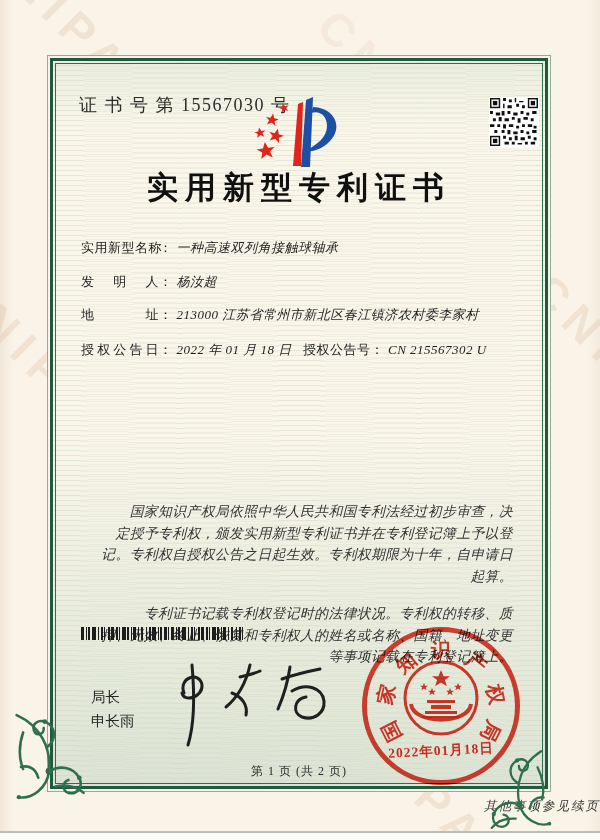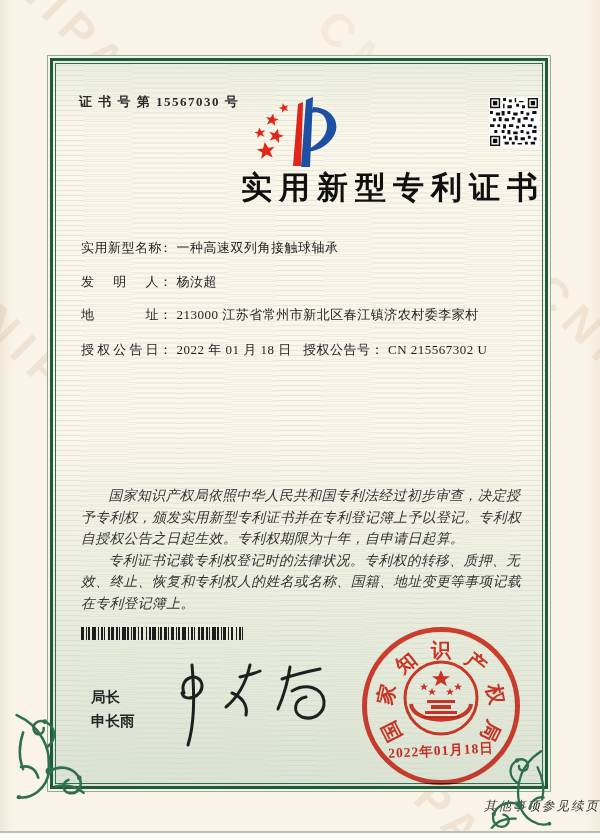--- a/index.html
+++ b/index.html
@@ -28,46 +28,46 @@
     background:
       linear-gradient(180deg,rgba(210,224,204,.40) 0,rgba(250,247,236,0) 9%,rgba(250,247,236,0) 52%,rgba(203,218,198,.42) 82%,rgba(196,212,194,.55) 100%),
       repeating-linear-gradient(1.2deg,rgba(122,152,122,.085) 0 1px,transparent 1px 5px),
       repeating-linear-gradient(-1.2deg,rgba(122,152,122,.085) 0 1px,transparent 1px 5px),
       #faf6ea;
   }
   .frame::before{
     content:""; position:absolute; inset:2px; border:1.5px solid #2f6f4f; pointer-events:none;
   }
   
-  .certno{position:absolute; left:26px; top:32px; font-size:13px; letter-spacing:1.5px; color:#2b2b2b;font-weight:bold;}
+  .certno{position:absolute; left:26px; top:32px; font-size:18px; letter-spacing:1.5px; color:#2b2b2b;}
   .logo{position:absolute; left:188px; top:32px;}
   .qr{position:absolute; left:436px; top:36px; background:#fff; padding:1px;}
   .title{
-    position:absolute; left:0; top:106px; width:100%; margin:0; text-align:right;
+    position:absolute; left:0; top:106px; width:100%; margin:0; text-align:center;
     font-size:31px; font-weight:700; letter-spacing:7px; color:#101010;
   }
   
   .fields{position:absolute; left:28px; top:178px; width:446px; font-size:13px; color:#1f1f1f;}
   .frow{margin-bottom:15.5px; white-space:nowrap; letter-spacing:.5px;}
   .lbl{display:inline-block; width:78px; text-align:justify; text-align-last:justify; vertical-align:bottom;}
   .colon{display:inline-block; margin-right:4px;}
-  .val{letter-spacing:.5px;}
+  .val{letter-spacing:.5px;font-style:italic;}
   .frow-last{position:relative; margin-top:17px;}
   .grant-no{position:absolute; left:222px; top:0; white-space:nowrap;}
   
   .legal{
     position:absolute; left:28px; top:424px; width:448px;
     font-style:italic; font-size:13.8px; line-height:21.5px; color:#333; letter-spacing:.4px;
   }
-  .legal p{margin:0; text-indent:2em;}
+  .legal p{margin:16px; text-indent:2em;text-align:right;}
   
   .barcode{position:absolute; left:28px; top:566px;}
   .signer{
     position:absolute; left:38px; top:624px; line-height:24px; font-size:14.5px;
-    font-family:"Liberation Sans","DejaVu Sans",sans-serif; font-weight:700; color:#262626;
+    font-family:"Liberation Sans","DejaVu Sans",sans-serif; font-weight:400; color:#262626;
   }
   .sig{position:absolute; left:95px; top:596px;}
   
   .seal{
     position:absolute; left:309px; top:566px; width:148px; height:148px;
     border:5px solid rgba(222,41,26,.88); border-radius:50%;
     mix-blend-mode:multiply; z-index:3;
   }
   .seal-char{
     position:absolute; left:50%; top:50%; width:22px; height:22px; margin:-11px 0 0 -11px;
@@ -220,20 +220,21 @@
           <rect x="-14" y="2" width="28" height="3"></rect>
           <rect x="-10" y="7" width="20" height="4"></rect>
           <rect x="-16" y="13" width="32" height="3"></rect>
           <rect x="-19" y="18" width="38" height="2"></rect>
         </g>
         <path d="M-30 6 C-28 27, 28 27, 30 6" fill="none" stroke="rgba(222,41,26,.9)" stroke-width="4"></path>
       </svg>
       <span class="seal-date">2022年01月18日</span>
     </div>
 
+    <div class="pagenum">第 1 页 (共 2 页)</div>
   </div>
 
   <svg class="flourish fl-left" width="108" height="112" viewBox="0 0 100 100">
     <g fill="none" stroke="#2e6f4e" stroke-width="2.4" stroke-linecap="round">
       <path d="M8 14 C 30 24, 40 44, 38 66 C 36 82, 22 92, 10 90"></path>
       <path d="M38 66 C 48 60, 60 62, 66 72 C 70 80, 64 88, 56 86 C 50 84, 50 76, 56 74"></path>
       <path d="M36 44 C 46 36, 44 24, 34 20 C 28 18, 22 22, 24 28 C 26 34, 34 32, 33 26"></path>
       <path d="M12 62 C 20 60, 26 64, 28 72"></path>
       <path d="M14 30 C 10 42, 10 54, 14 64"></path>
       <path d="M44 80 C 54 78, 64 80, 70 86"></path>

